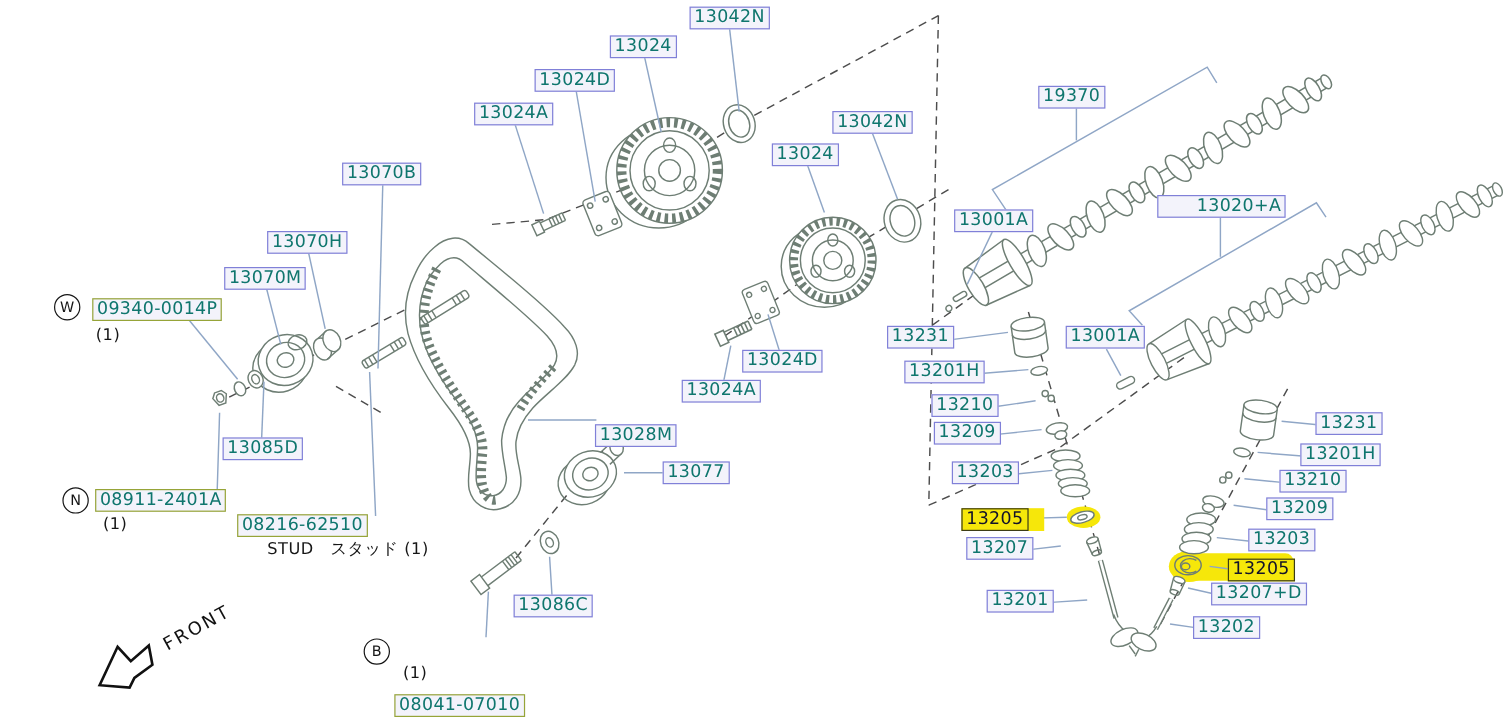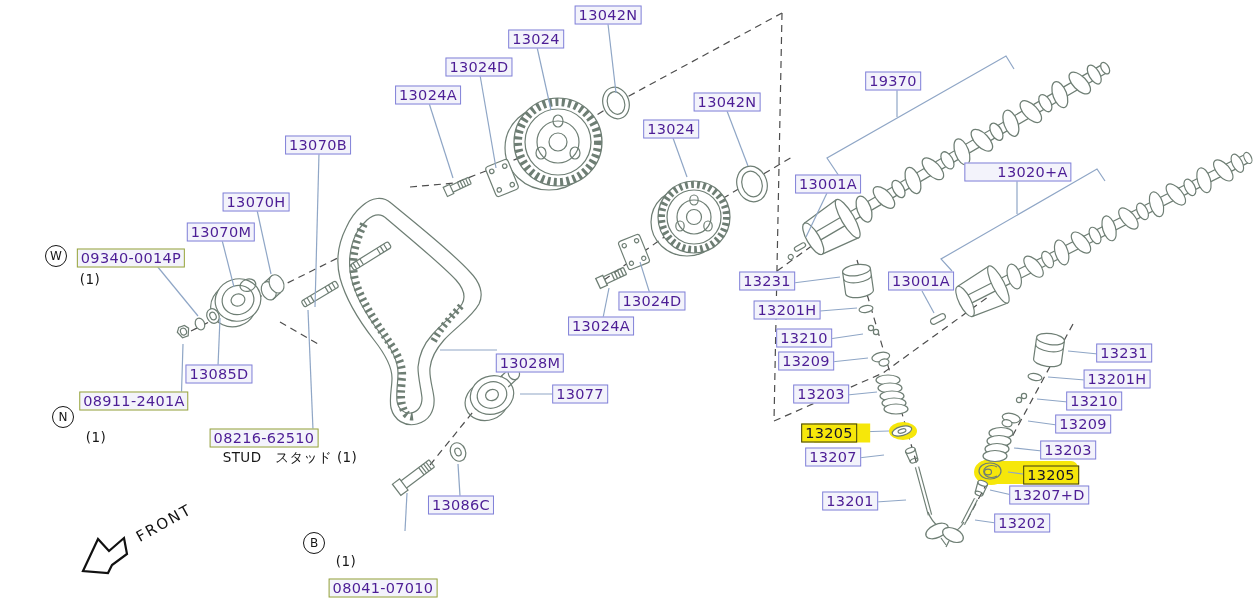--- a/index.html
+++ b/index.html
@@ -1,20 +1,20 @@
 <!DOCTYPE html>
 <html><head>
 <meta charset="utf-8">
 <style>
   html,body{margin:0;padding:0;background:#fff;}
   .stage{position:relative;width:1258px;height:602px;background:#fff;overflow:hidden;
          font-family:"DejaVu Sans","Liberation Sans",sans-serif;}
   svg{position:absolute;left:0;top:0;}
   #label-layer div{position:absolute;transform:translate(-50%,-50%);white-space:pre;}
-  .lbl{font-size:14.5px;line-height:16px;color:#4c1d95;background:#f3f3fb;
+  .lbl{font-size:14.5px;line-height:16px;color:#0f766e;background:#f3f3fb;
        border:1px solid #8080d8;padding:0 3px 1px 3px;letter-spacing:.3px;}
   .lbl.green{border-color:#96a438;}
   .lbl.hl{background:#f6e70a;color:#13132b;border-color:#3c3c16;}
   .lbl.hl-ext{box-shadow:13px 0 0 0 #f6e70a;}
   .meta{font-size:13.5px;color:#161616;letter-spacing:.4px;}
   .circ{width:20px;height:20px;border:1.5px solid #161616;border-radius:50%;
         font-size:12px;color:#161616;display:flex;align-items:center;justify-content:center;
         background:#fff;}
   .front{font-size:15px;color:#111;letter-spacing:2px;font-weight:500;}
   .pl{stroke:#6e7e74;fill:none;stroke-width:1.2;}
@@ -338,23 +338,23 @@
       <div class="lbl" style="left: 479px; top: 67px;">13024D</div>
       <div class="lbl" style="left: 428px; top: 95px;">13024A</div>
       <div class="lbl" style="left: 318px; top: 145px;">13070B</div>
       <div class="lbl" style="left: 256px; top: 202px;">13070H</div>
       <div class="lbl" style="left: 221px; top: 232px;">13070M</div>
       <div class="circ" style="left: 56px; top: 256px;">W</div>
       <div class="lbl green" style="left: 131px; top: 258px;">09340-0014P</div>
       <div class="meta" style="left: 90px; top: 279px;">(1)</div>
       <div class="lbl" style="left: 219px; top: 374px; text-align: center;">13085D</div>
       <div class="circ" style="left: 63px; top: 417px;">N</div>
-      <div class="lbl green" style="left: 134px; top: 401px;">08911-2401A</div>
+      <div class="lbl green" style="left: 134px; top: 417px;">08911-2401A</div>
       <div class="meta" style="left: 96px; top: 437px;">(1)</div>
-      <div class="lbl green" style="left: 264px; top: 438px;">08216-62510</div>
+      <div class="lbl green" style="left: 252px; top: 438px;">08216-62510</div>
       <div class="meta" style="left: 290px; top: 458px;">STUD　スタッド (1)</div>
       <div class="lbl" style="left: 530px; top: 351px; margin-top: 12px;">13028M</div>
       <div class="lbl" style="left: 580px; top: 394px;">13077</div>
       <div class="lbl" style="left: 461px; top: 505px;">13086C</div>
       <div class="circ" style="left: 314px; top: 543px;">B</div>
       <div class="lbl green" style="left: 383px; top: 541px; margin-top: 47px;">08041-07010</div>
       <div class="meta" style="left: 346px; top: 561px;">(1)</div>
       <div class="lbl" style="left: 727px; top: 102px;">13042N</div>
       <div class="lbl" style="left: 671px; top: 129px;">13024</div>
       <div class="lbl" style="left: 652px; top: 301px;">13024D</div>

